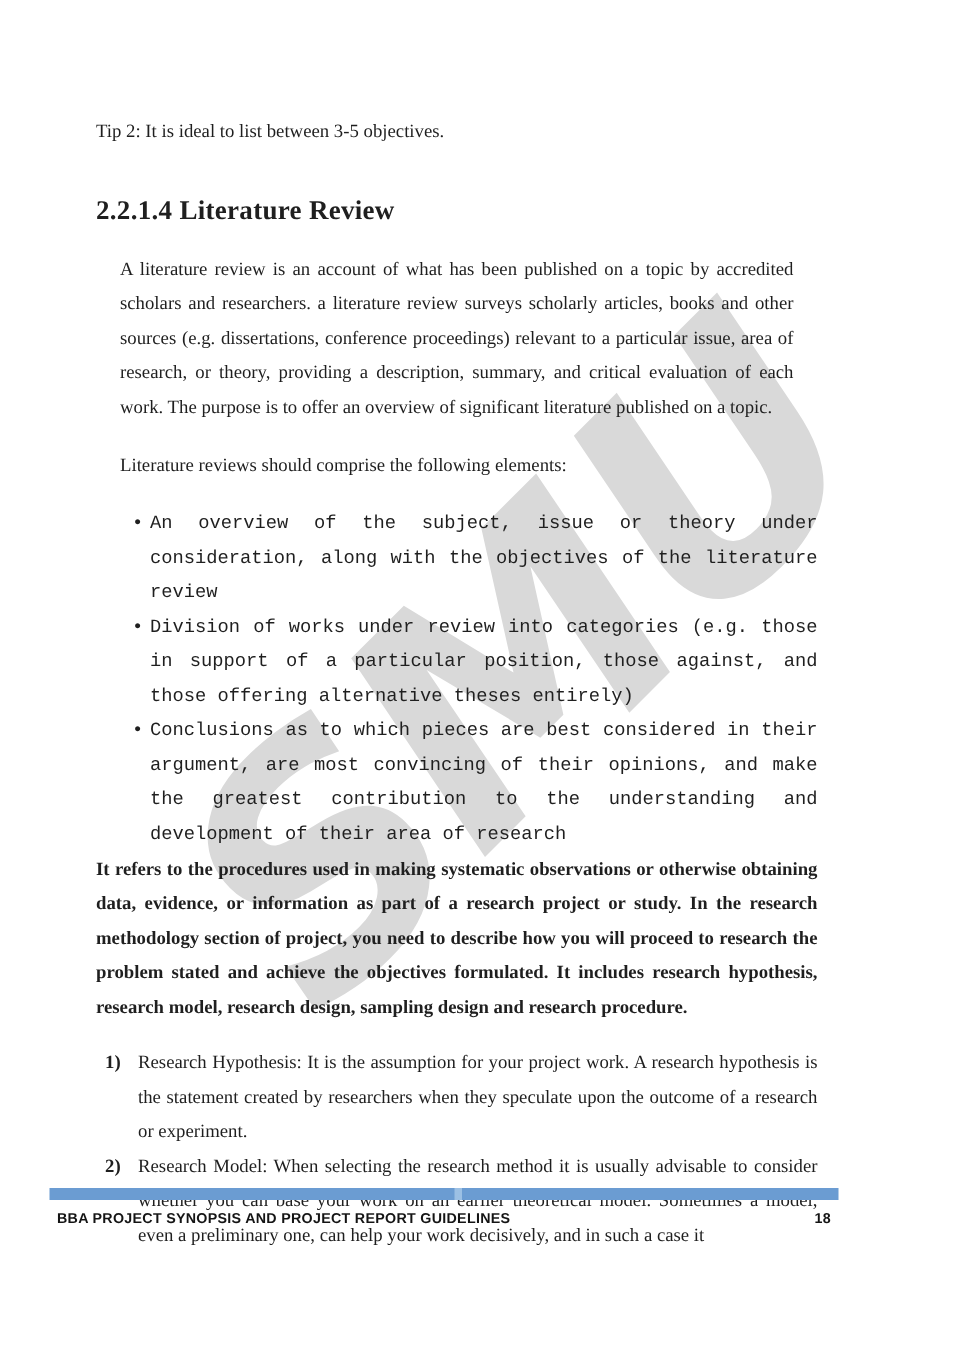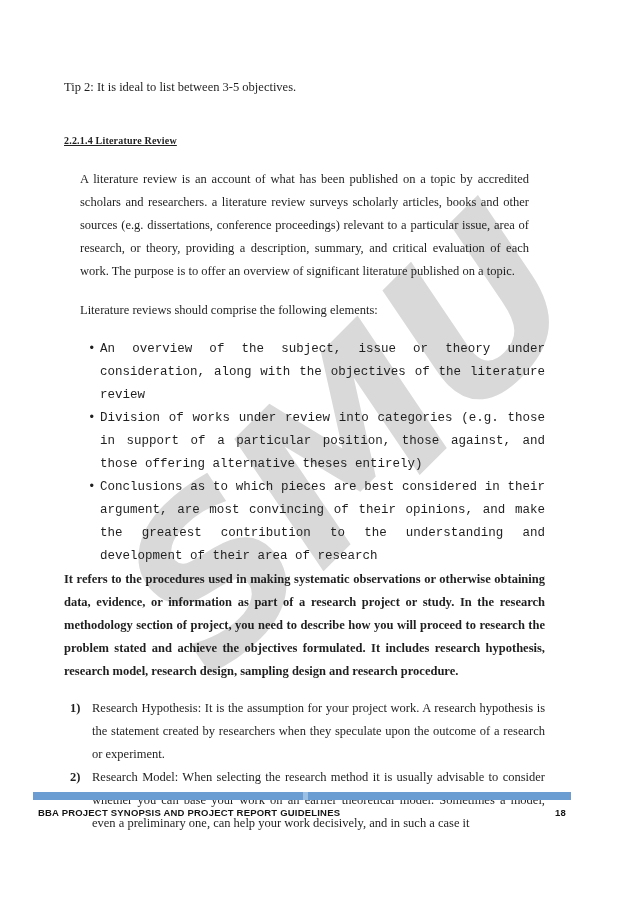--- a/index.html
+++ b/index.html
@@ -31,27 +31,26 @@
   .content {
     position: relative;
     z-index: 1;
     padding: 76px 93px 0 64px;
     font-size: 12.5px;
     line-height: 23px;
   }
   .bold { font-weight: normal; }
   .tip { margin: 0 0 30px 0; }
   h2 {
-    font-size: 10px;
+    font-size: 18px;
     line-height: 23px;
     font-weight: bold;
     margin: 0 0 10px 0;
     white-space: pre-wrap;
     letter-spacing: 0.2px;
-    text-decoration: underline;
   }
   h2.second { margin: 2px 0 12px 0; }
   p.para { margin: 16px; }
   .justify { text-align: justify; }
   ul.bullets {
     list-style: none;
     margin: 0;
     padding: 0 0 0 36px;
     font-family: Liberation Mono, monospace;
   }
@@ -77,21 +76,21 @@
     text-align: justify;
   }
   ol.numbered .num {
     position: absolute;
     left: 6px;
     top: 0;
     font-weight: bold;
   }
   .footer {
     position: absolute;
-    left: 0; right: 4px;
+    left: 0; right: 16px;
     top: 792px;
     z-index: 2;
   }
   .footer-bar {
     margin: 0 63px 0 33px;
     height: 8px;
     background: #6b9cd2;
     position: relative;
   }
   .bar-notch {

